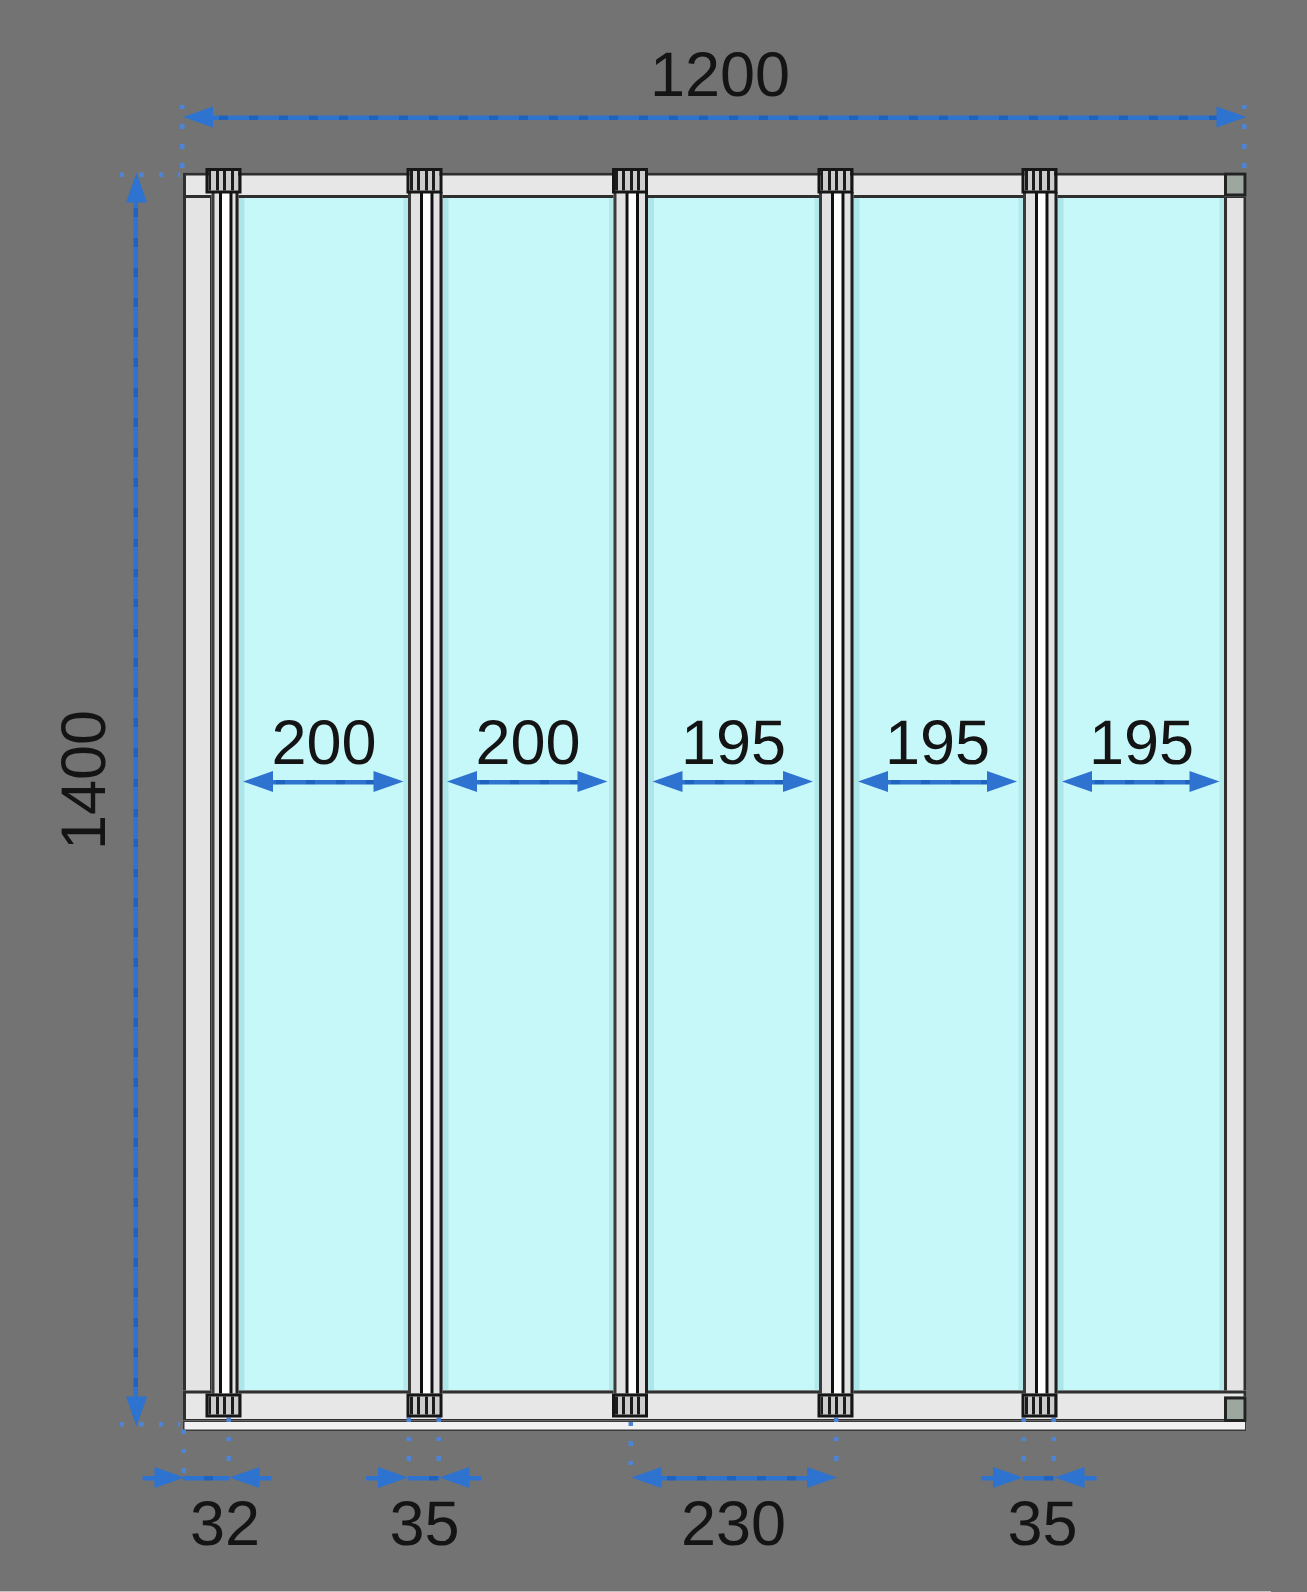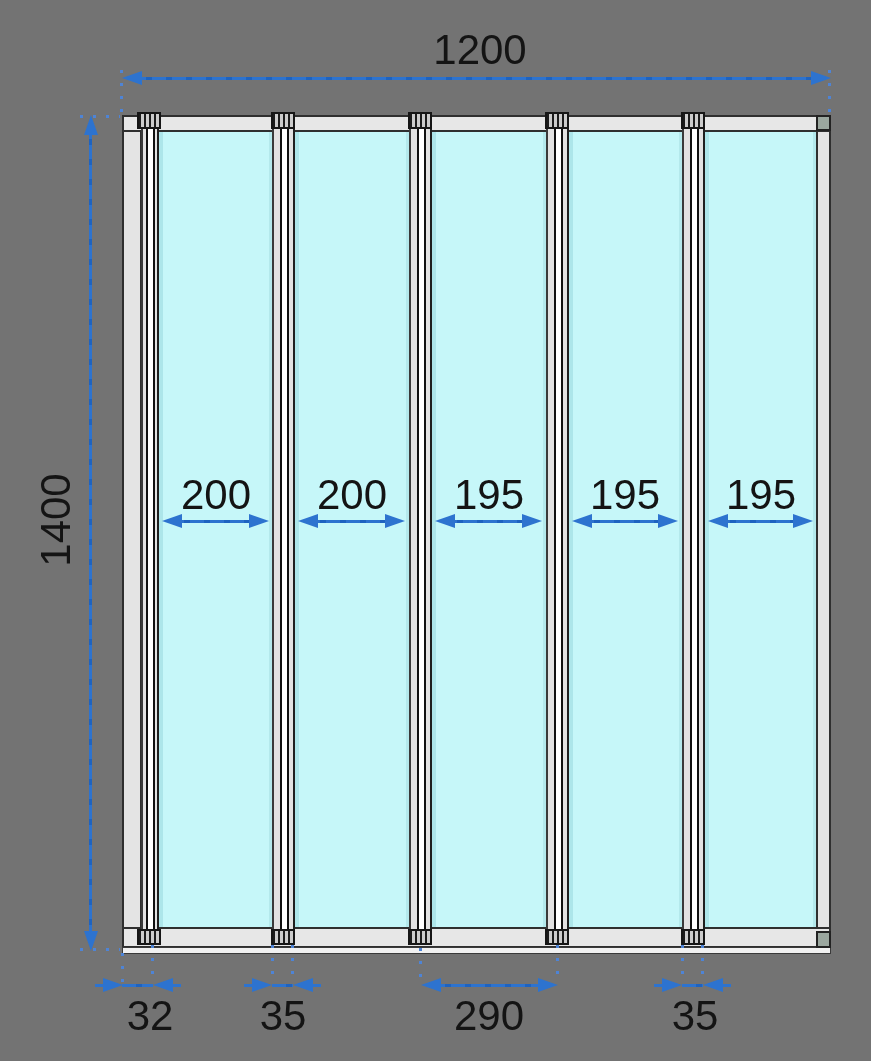--- a/index.html
+++ b/index.html
@@ -150,21 +150,21 @@
     <div class="dim-line-h" style="left:312px;top:984px;width:9px;"></div>
     <span class="dim-label" style="left:283px;top:1016px;">35</span>
   </div>
 
   <div>
     <div class="dot-v" style="left:419px;top:948px;height:30px;"></div>
     <div class="dot-v" style="left:556px;top:945px;height:33px;"></div>
     <div class="dim-line-h" style="left:431px;top:984px;width:117px;"></div>
     <div class="tri tri-left" style="left:421px;top:978px;"></div>
     <div class="tri tri-right" style="left:538px;top:978px;"></div>
-    <span class="dim-label" style="left:489px;top:1016px;">290</span>
+    <span class="dim-label" style="left:489px;top:1016px;">230</span>
   </div>
 
   <div>
     <div class="dot-v" style="left:681px;top:945px;height:36px;"></div>
     <div class="dot-v" style="left:701px;top:945px;height:36px;"></div>
     <div class="dim-line-h" style="left:682px;top:984px;width:21px;"></div>
     <div class="tri tri-right" style="left:662px;top:978px;"></div>
     <div class="tri tri-left" style="left:703px;top:978px;"></div>
     <div class="dim-line-h" style="left:654px;top:984px;width:9px;"></div>
     <div class="dim-line-h" style="left:722px;top:984px;width:9px;"></div>

